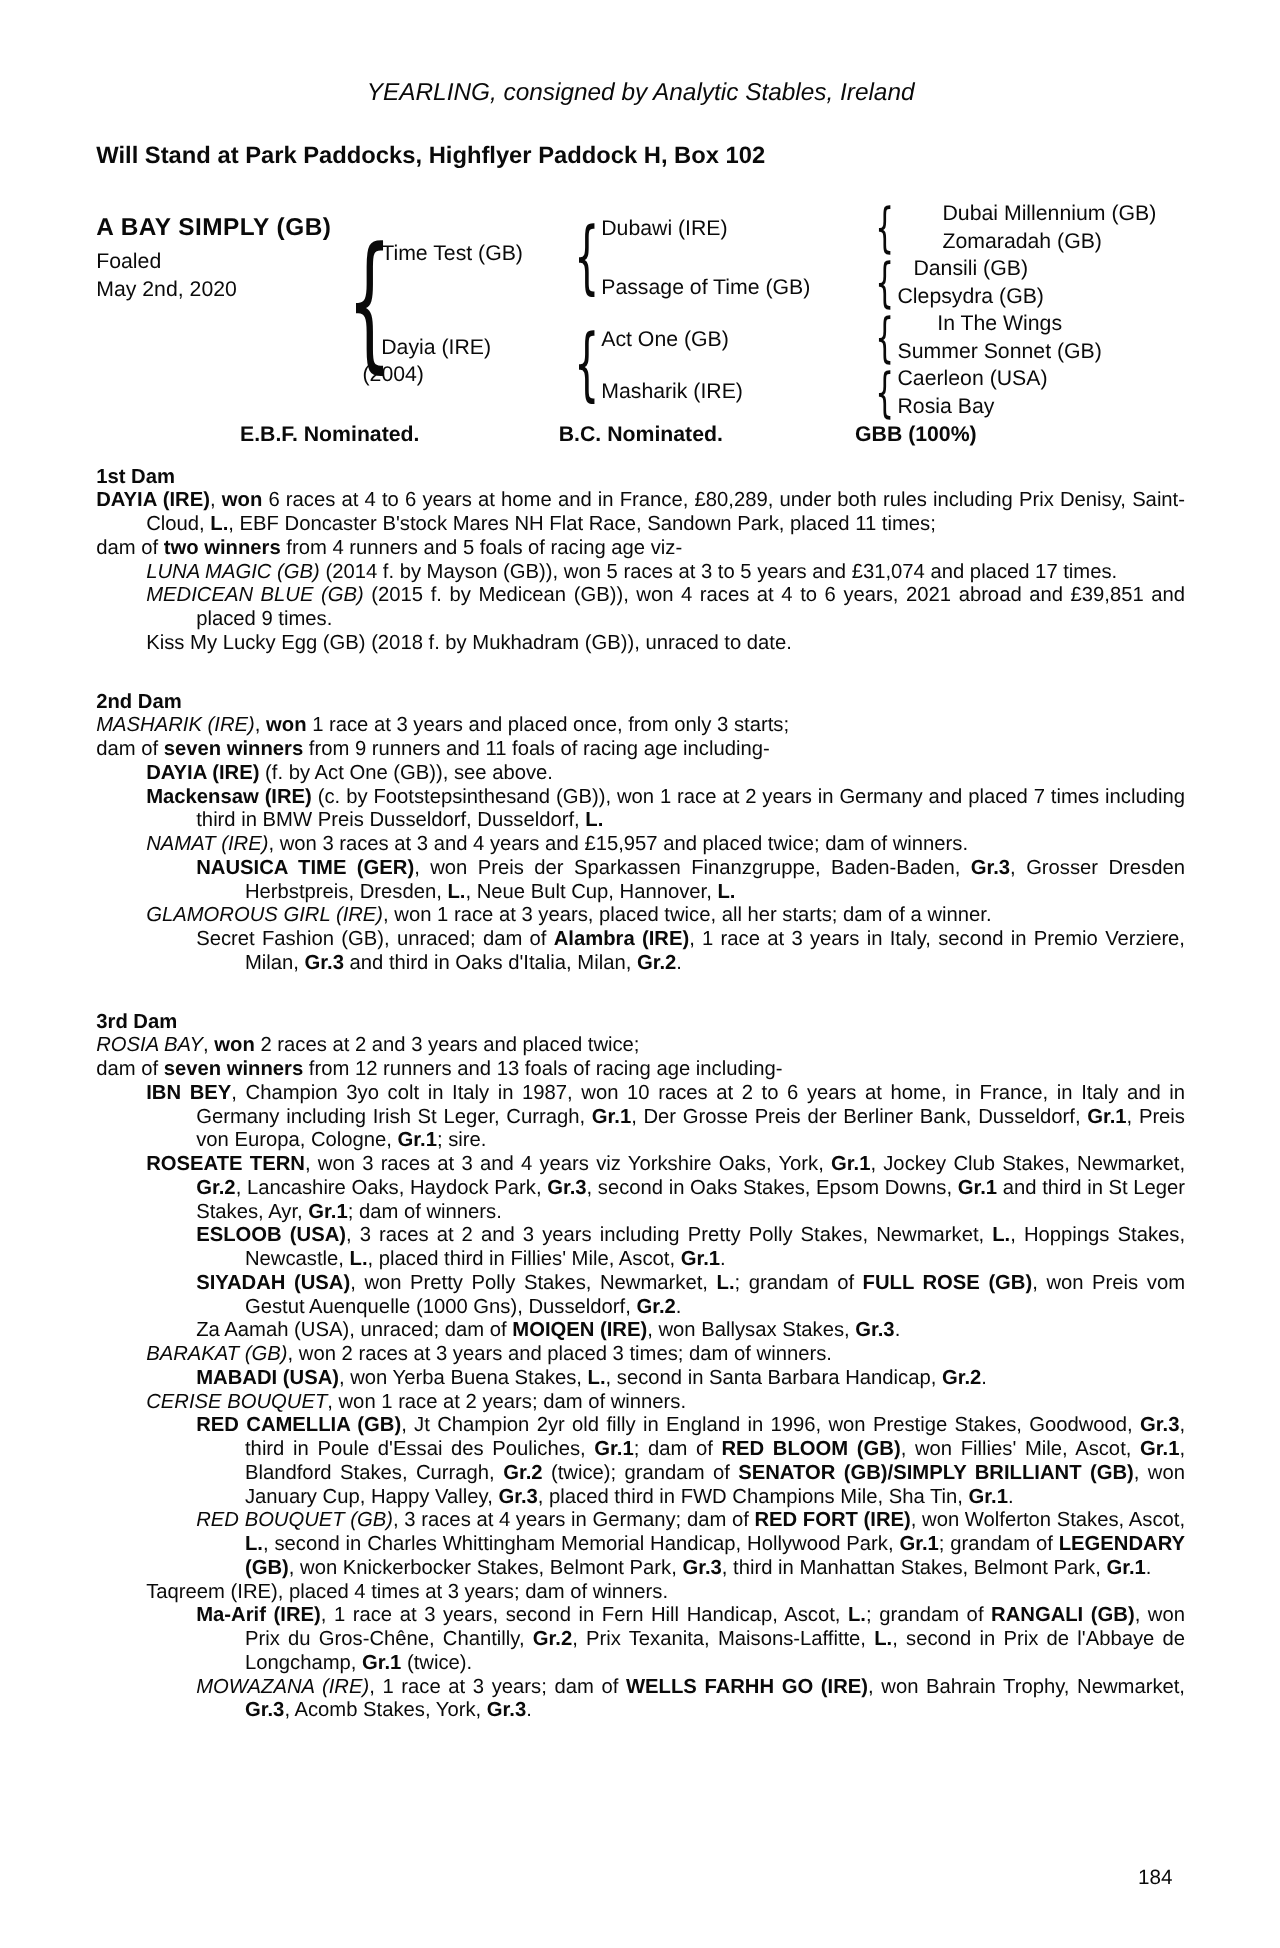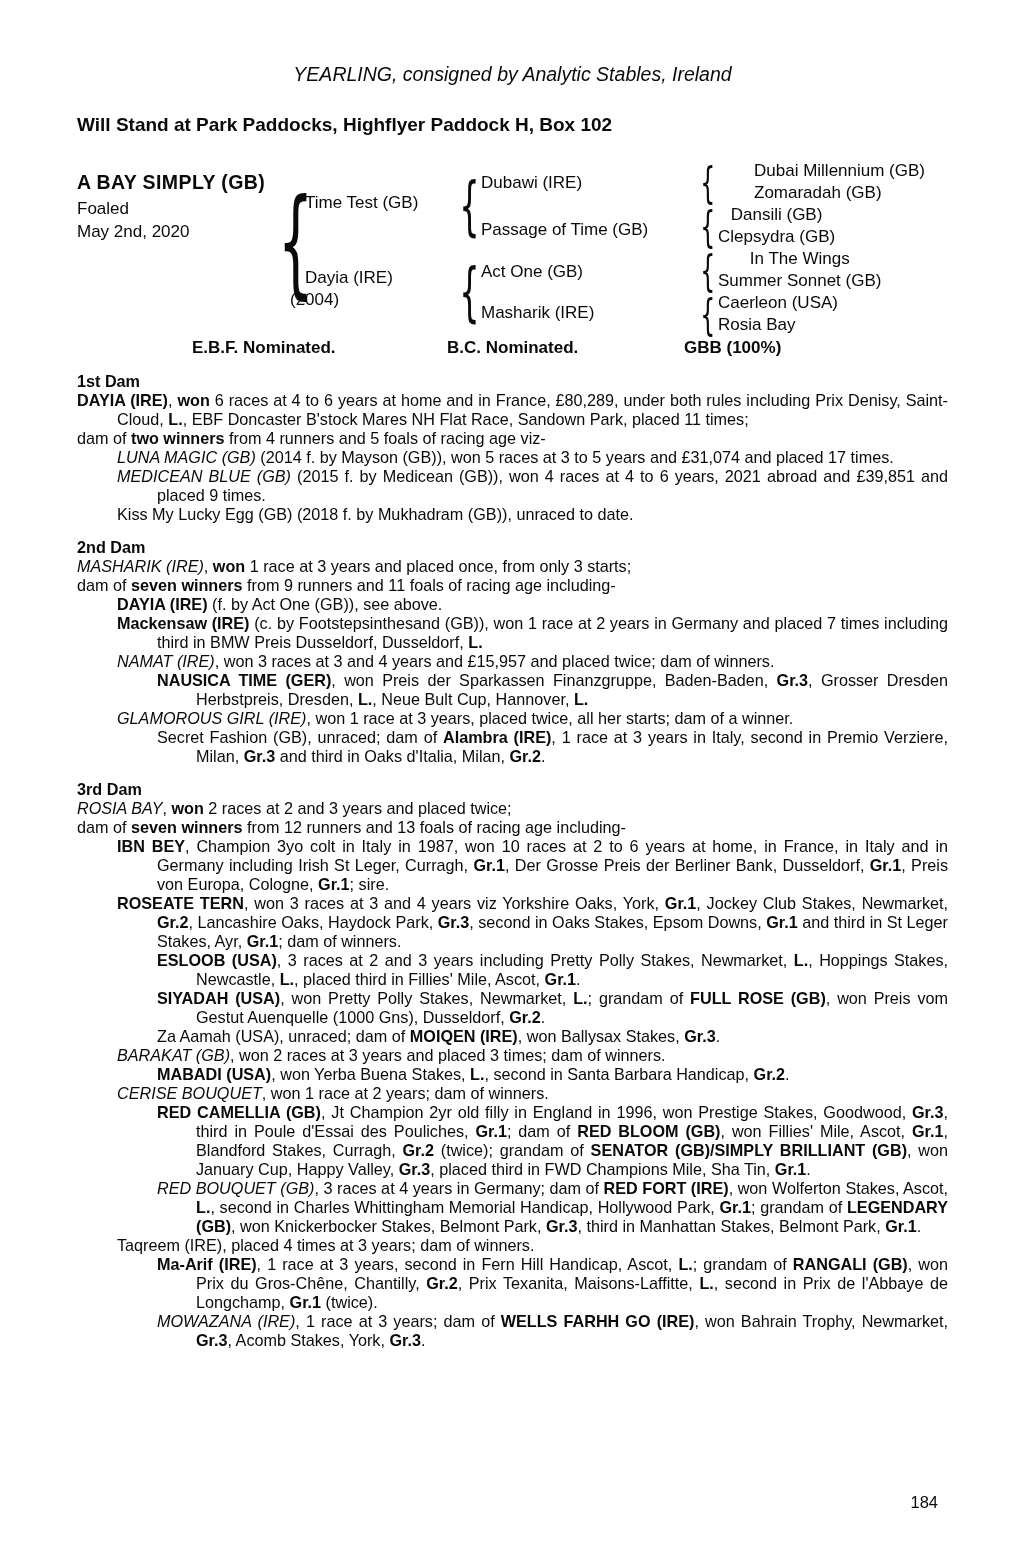--- a/index.html
+++ b/index.html
@@ -47,21 +47,21 @@
   .brace-big{font-size:112px;line-height:128px;transform:scale(0.5,1.05);}
   .brace-mid{font-size:64px;line-height:76px;transform:scale(0.5,1.0);}
   .brace-sml{font-size:43px;line-height:50px;transform:scale(0.55,1.0);}
   .gg-pair{position:absolute;line-height:22px;white-space:nowrap;}
   
   .nominations{position:relative;height:22px;margin-top:6px;font-weight:700;font-size:17px;}
   .nominations span{position:absolute;white-space:nowrap;}
   .nom-0{left:115px;} .nom-1{left:370px;} .nom-2{left:607px;}
   
   .sections{margin-top:12px;font-size:16.2px;line-height:19px;}
-  .section{margin-top:14px;}
+  .section{margin-top:28px;}
   .section:first-child{margin-top:0;}
   .sec-heading{font-weight:700;}
   .para{text-align:justify;}
   .i0{padding-left:40px;text-indent:-40px;}
   .i1{padding-left:80px;text-indent:-40px;}
   .i2{padding-left:119px;text-indent:-39px;}
   .sn{} .sb{font-weight:700;} .si{font-style:italic;}
   .page-number{position:absolute;top:1493px;right:86px;font-size:16.5px;}
 </style>
 </head>

